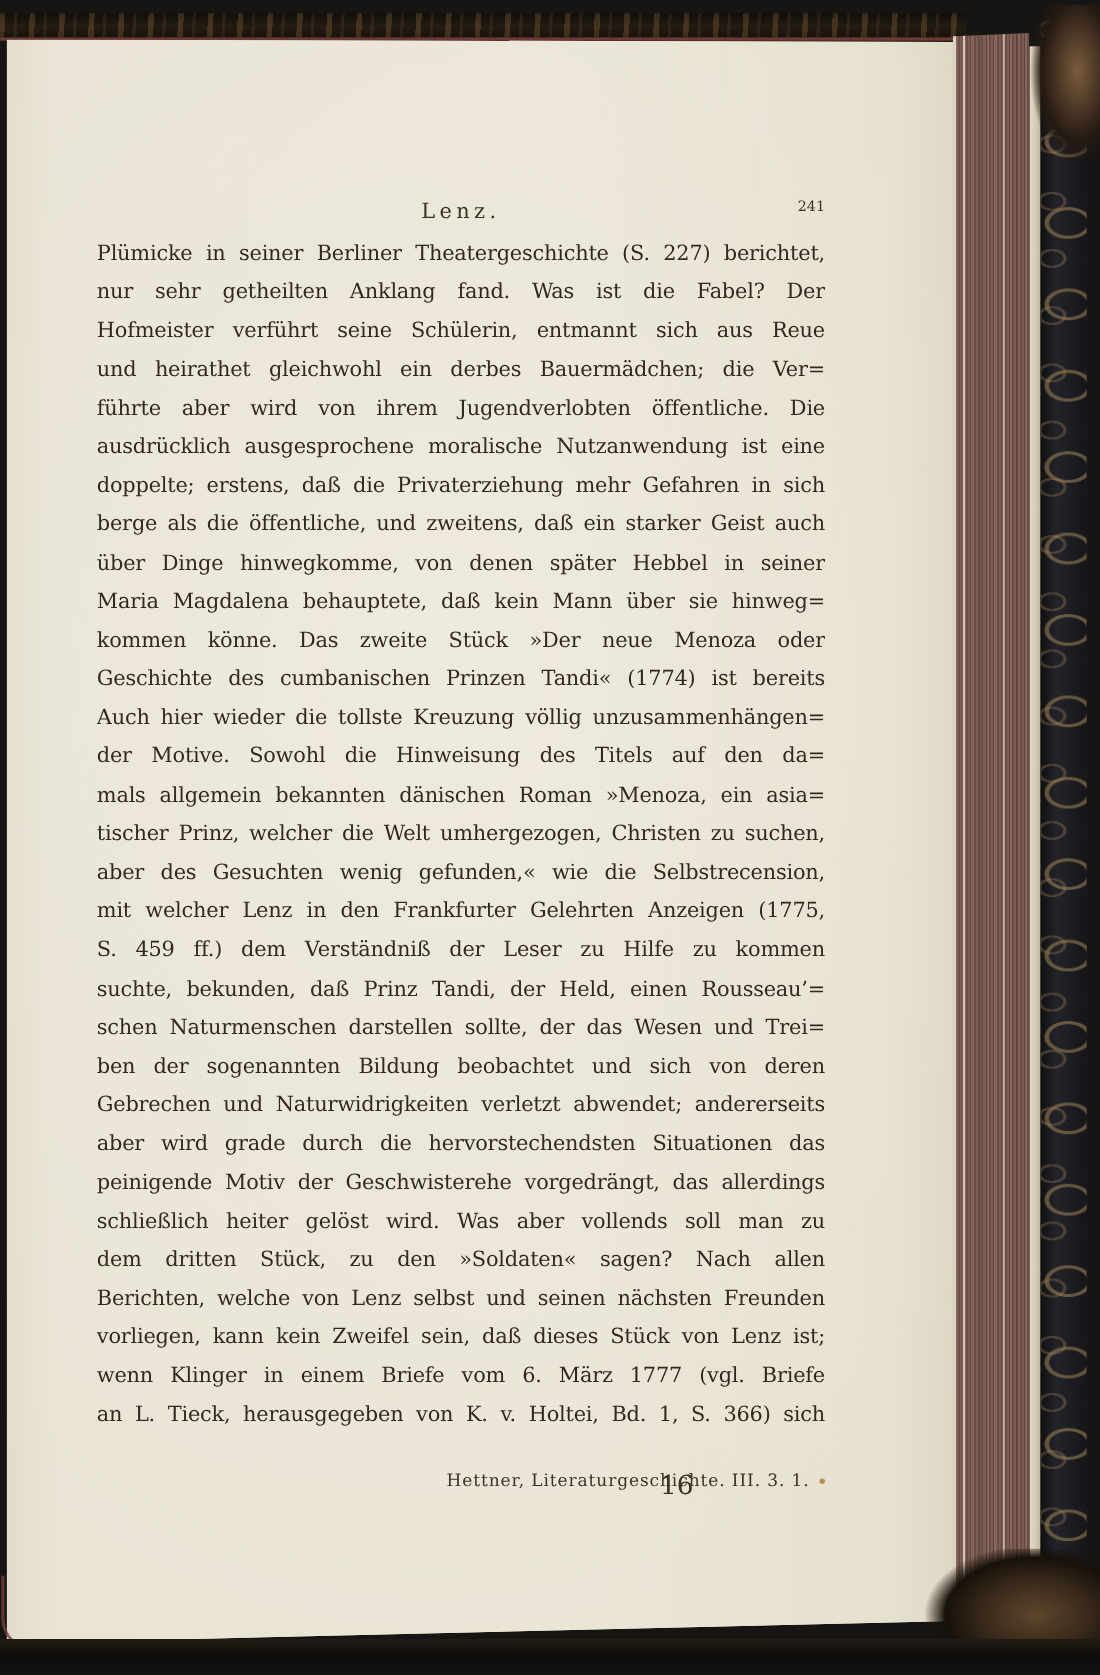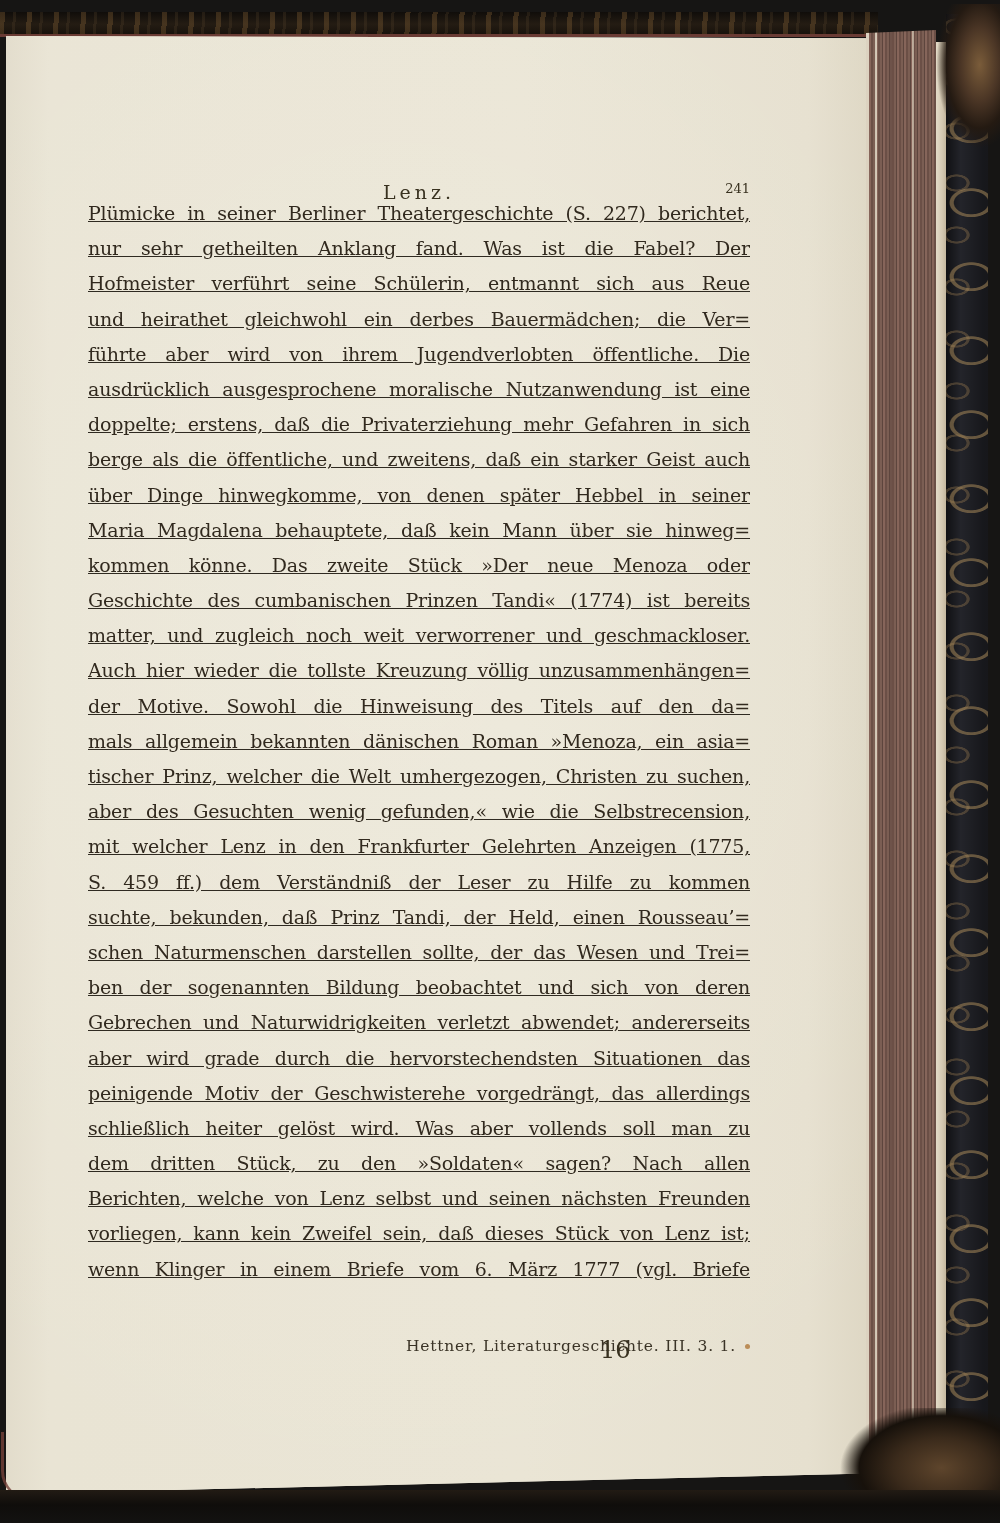--- a/index.html
+++ b/index.html
@@ -24,21 +24,21 @@
       linear-gradient(90deg,#e2dccb 0,#e9e4d4 5%,#eae5d5 60%,#e6e0cf 93%,#ded7c4 100%),
       #e8e3d3;
     clip-path: polygon(0 0, 100% 0.15%, 100% 98.6%, 0 100%);
     color:#2f2a21;
   }
   .page-header { position:absolute; left:82px; top:130px; width:662px; height:28px;margin-top:15px; }
   .running-title {
     display:block; text-align:center; font-size:19px; letter-spacing:4px; color:#38311f;
   }
   .page-number { position:absolute; right:0; top:0; font-size:13px; color:#38311f; }
-  .text-block { position:absolute; left:82px; top:160px; width:662px;text-decoration:underline; }
+  .text-block { position:absolute; left:82px; top:177px; width:662px; }
   .line {
     height:35.2px; line-height:35.2px; font-size:19px; letter-spacing:-0.2px;
     text-align:justify; text-align-last:justify; white-space:nowrap; overflow:hidden;
     color:#31291e;
   }
   .page-footer { position:absolute; left:82px; top:1300px; width:662px; height:26px;text-align:right; }
   .sig-line { font-size:15.5px; letter-spacing:0.8px; color:#3a3326; }
   .ink-dot {
     display:inline-block; width:5px; height:5px; border-radius:50%;
     background:#b0783a; margin-left:9px; vertical-align:middle; opacity:.8;
@@ -105,39 +105,39 @@
       <div class="line">Hofmeister verführt seine Schülerin, entmannt sich aus Reue</div>
       <div class="line">und heirathet gleichwohl ein derbes Bauermädchen; die Ver=</div>
       <div class="line">führte aber wird von ihrem Jugendverlobten öffentliche. Die</div>
       <div class="line">ausdrücklich ausgesprochene moralische Nutzanwendung ist eine</div>
       <div class="line">doppelte; erstens, daß die Privaterziehung mehr Gefahren in sich</div>
       <div class="line">berge als die öffentliche, und zweitens, daß ein starker Geist auch</div>
       <div class="line">über Dinge hinwegkomme, von denen später Hebbel in seiner</div>
       <div class="line">Maria Magdalena behauptete, daß kein Mann über sie hinweg=</div>
       <div class="line">kommen könne. Das zweite Stück »Der neue Menoza oder</div>
       <div class="line">Geschichte des cumbanischen Prinzen Tandi« (1774) ist bereits</div>
-      <div class="line">matter, und zugleich noch weit verworrener und geschmackloser.</div>
       <div class="line">Auch hier wieder die tollste Kreuzung völlig unzusammenhängen=</div>
       <div class="line">der Motive. Sowohl die Hinweisung des Titels auf den da=</div>
       <div class="line">mals allgemein bekannten dänischen Roman »Menoza, ein asia=</div>
       <div class="line">tischer Prinz, welcher die Welt umhergezogen, Christen zu suchen,</div>
       <div class="line">aber des Gesuchten wenig gefunden,« wie die Selbstrecension,</div>
       <div class="line">mit welcher Lenz in den Frankfurter Gelehrten Anzeigen (1775,</div>
       <div class="line">S. 459 ff.) dem Verständniß der Leser zu Hilfe zu kommen</div>
       <div class="line">suchte, bekunden, daß Prinz Tandi, der Held, einen Rousseau’=</div>
       <div class="line">schen Naturmenschen darstellen sollte, der das Wesen und Trei=</div>
       <div class="line">ben der sogenannten Bildung beobachtet und sich von deren</div>
       <div class="line">Gebrechen und Naturwidrigkeiten verletzt abwendet; andererseits</div>
       <div class="line">aber wird grade durch die hervorstechendsten Situationen das</div>
       <div class="line">peinigende Motiv der Geschwisterehe vorgedrängt, das allerdings</div>
       <div class="line">schließlich heiter gelöst wird. Was aber vollends soll man zu</div>
       <div class="line">dem dritten Stück, zu den »Soldaten« sagen? Nach allen</div>
       <div class="line">Berichten, welche von Lenz selbst und seinen nächsten Freunden</div>
       <div class="line">vorliegen, kann kein Zweifel sein, daß dieses Stück von Lenz ist;</div>
       <div class="line">wenn Klinger in einem Briefe vom 6. März 1777 (vgl. Briefe</div>
+      <div class="line">an L. Tieck, herausgegeben von K. v. Holtei, Bd. 1, S. 366) sich</div>
     </div>
 
     <div class="page-footer">
       <span class="sig-line">Hettner, Literaturgeschichte. III. 3. 1.</span><span class="ink-dot"></span>
       <span class="sheet-number">16</span>
     </div>
   </div>
 
   <div class="fore-edge"></div>
   <div class="edge-cream"></div>

